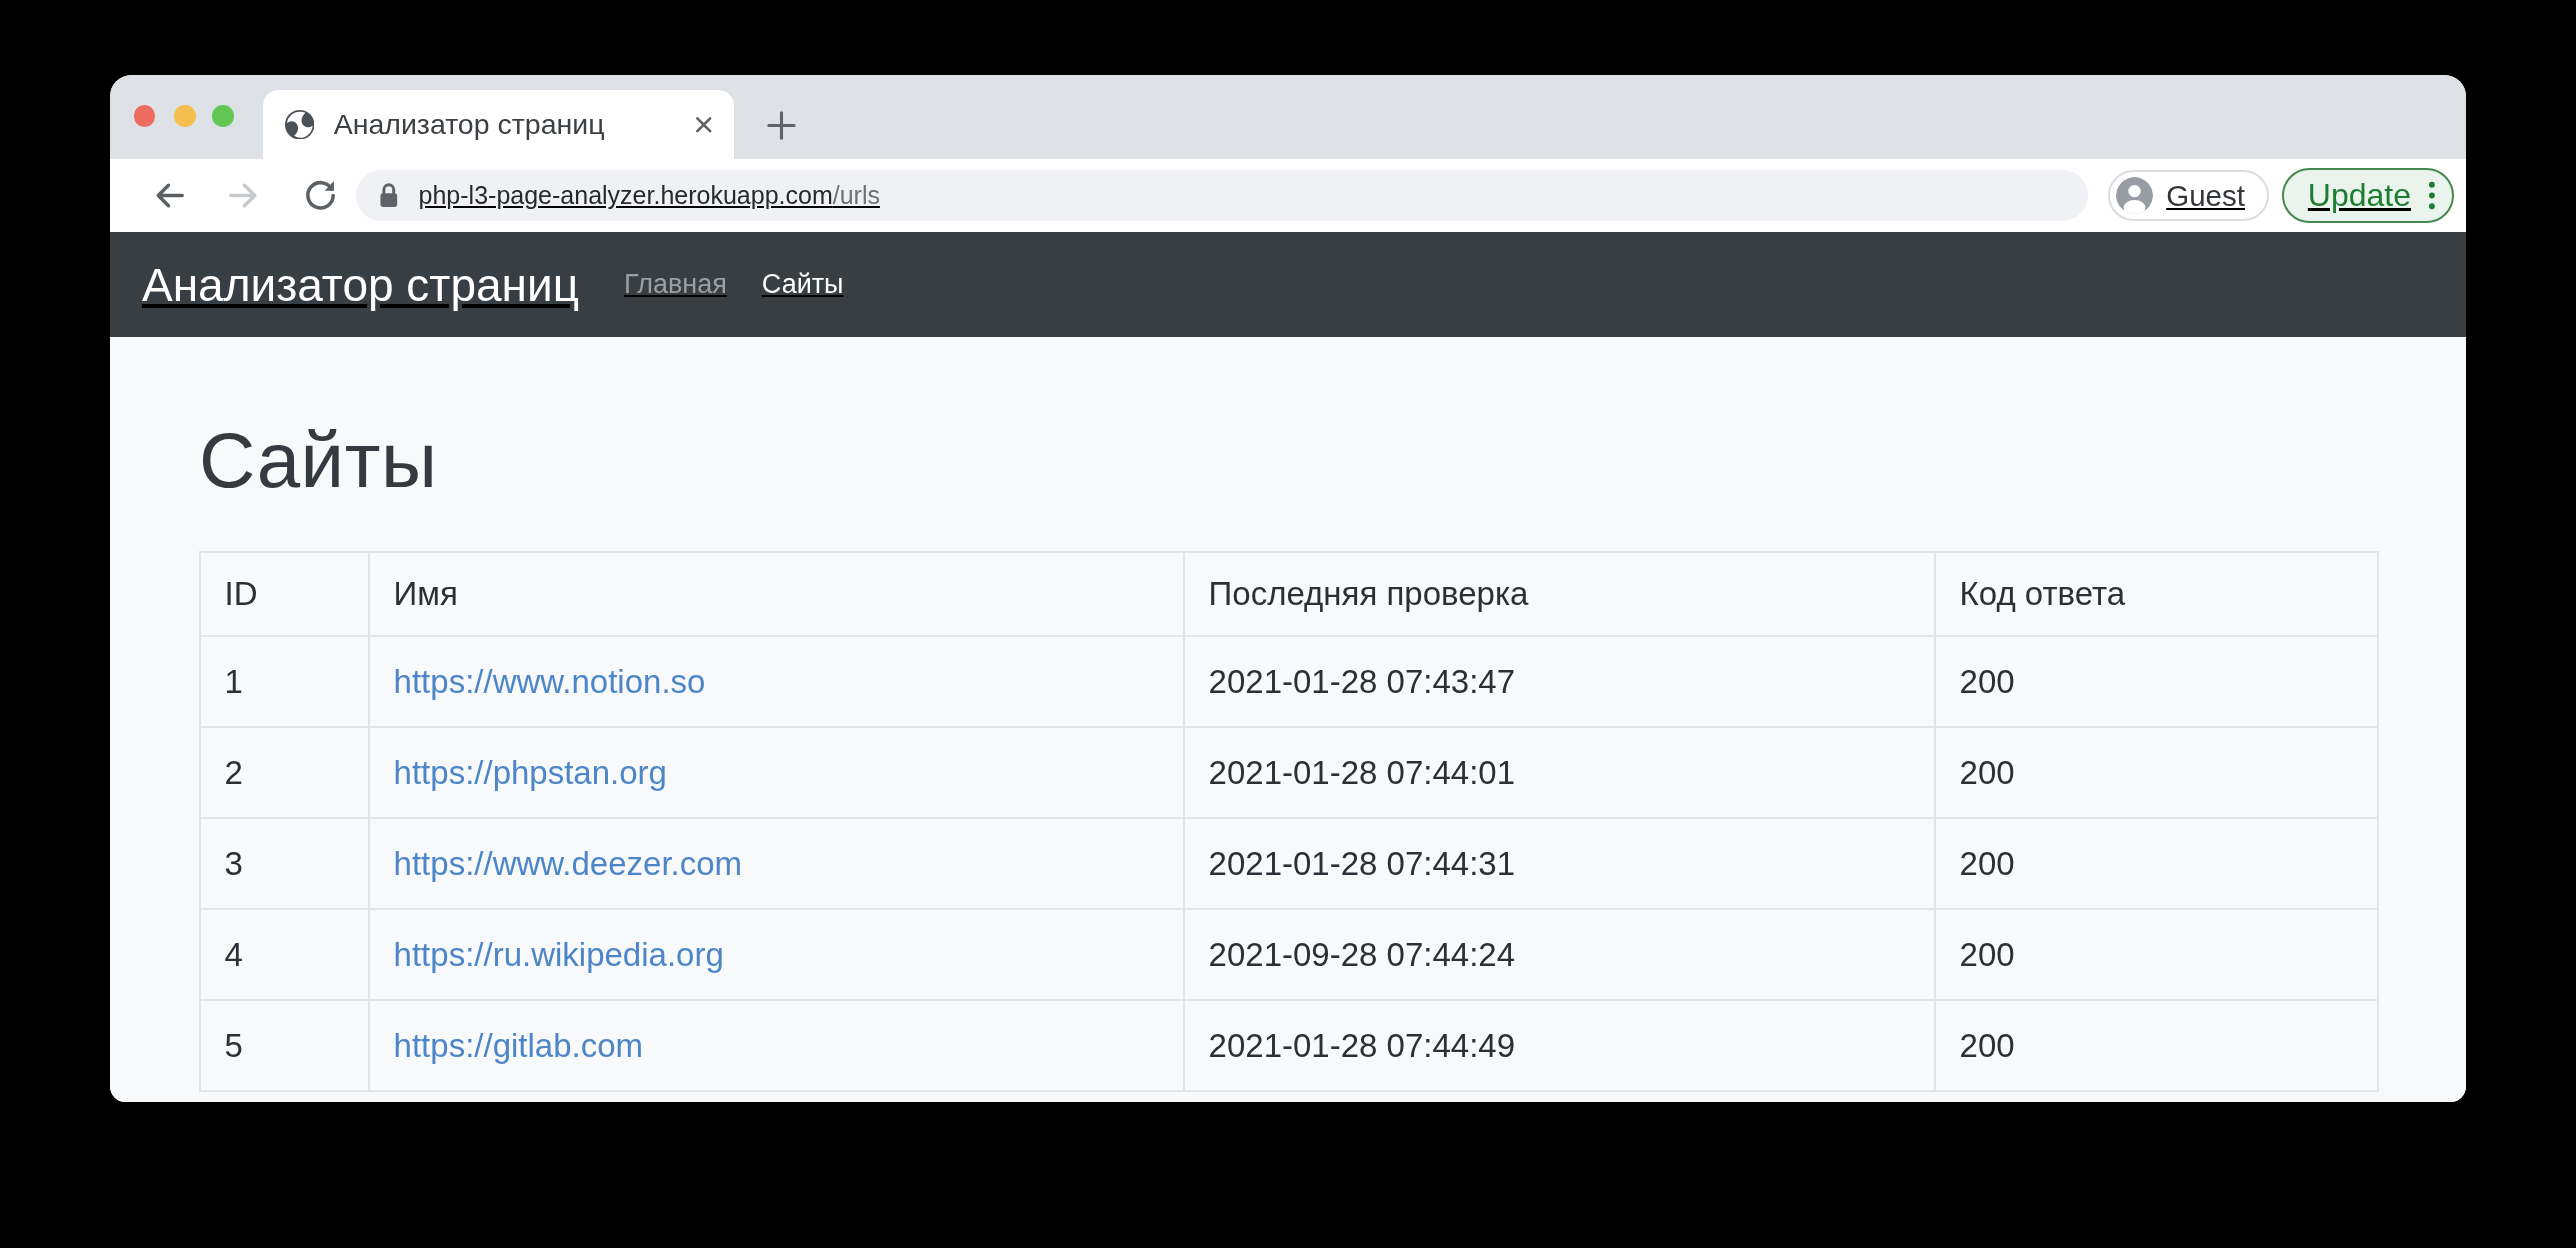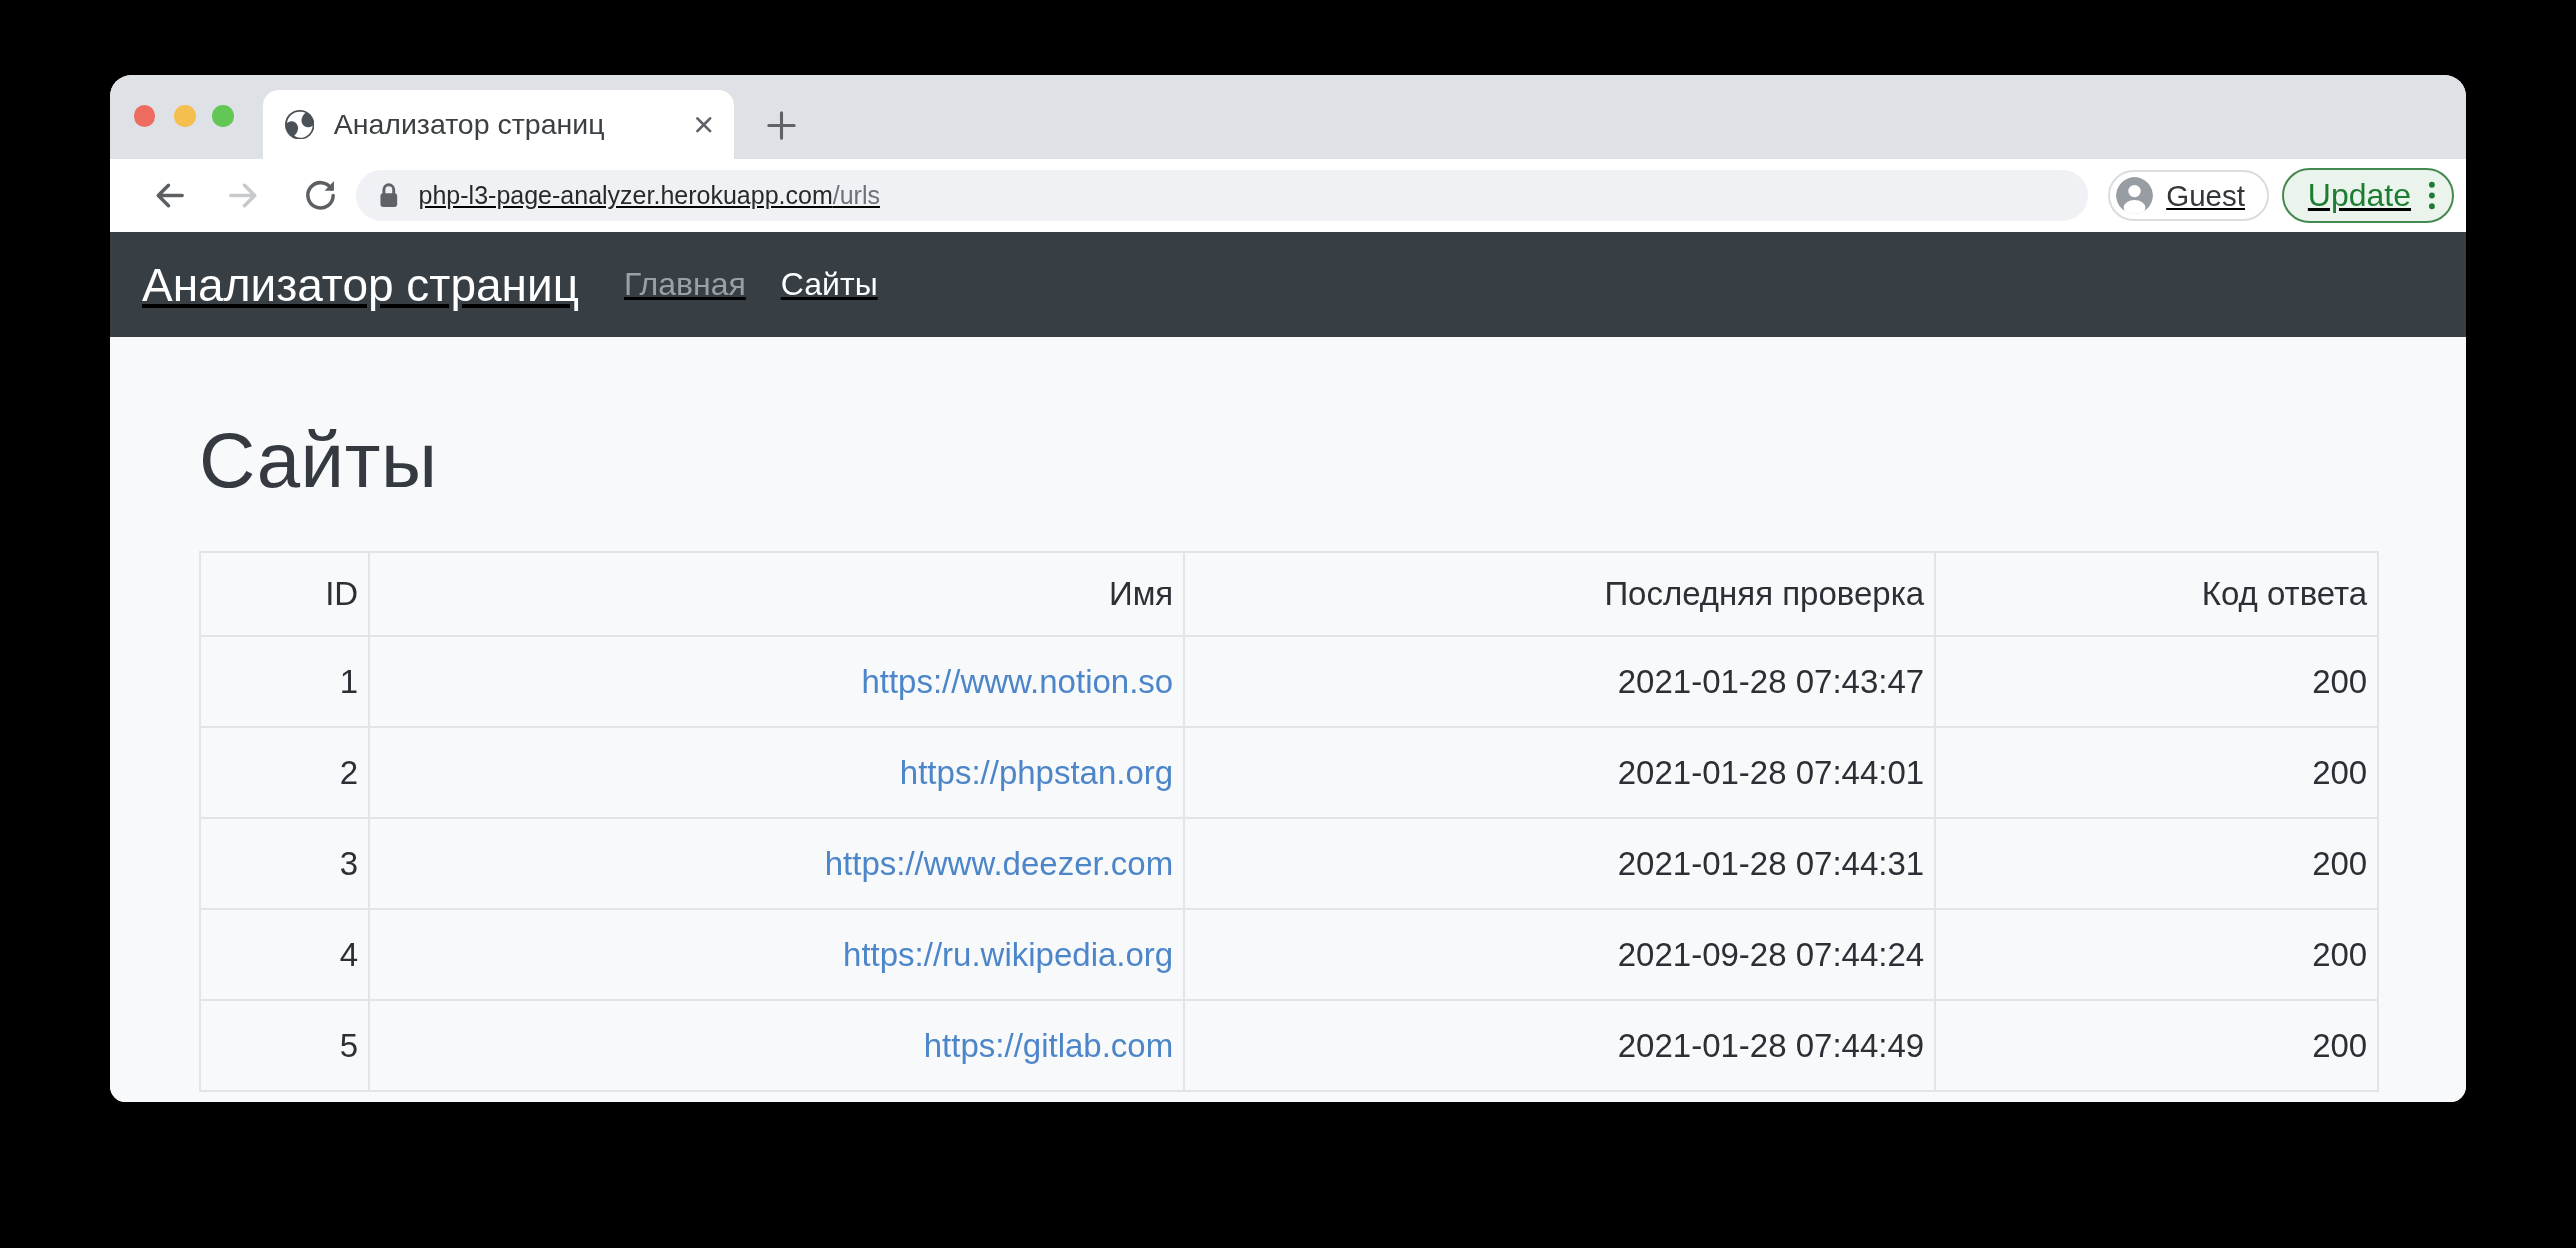--- a/index.html
+++ b/index.html
@@ -38,33 +38,33 @@
   .guest-label { font-size:29.5px; color:#33363a; }
   .update-btn { height:55px; border-radius:27.5px; border:2.9px solid var(--update-border,#44894f);
     background:var(--update-bg,#eaf3ec); display:flex; align-items:center;
     padding:0 14.7px 0 23.6px; gap:14.7px; }
   .update-label { font-size:32px; color:var(--update-green,#1c7c31); }
 
   
   .navbar { height:105px; background:var(--navbar-bg,#373e44); display:flex;
     align-items:center; padding-left:32px; }
   .brand { font-size:46px; color:#fff; margin-right:45px; white-space:nowrap; cursor:default; }
-  .nav-link { font-size:32px; margin-right:35px; white-space:nowrap; }
+  .nav-link { font-size:27px; margin-right:35px; white-space:nowrap; }
   .nav-link.muted  { color:var(--nav-muted,#9aa0a5); }
   .nav-link.active { color:#fff; }
 
   
   .content { position:relative; height:765px; background:var(--page-bg,#f8f9fb); }
   .page-title { position:absolute; left:89px; top:77px; font-size:78px; font-weight:400;
     color:#343a40; line-height:1.2; letter-spacing:0.5px; }
   .tablewrap { position:absolute; left:89px; top:214px; width:2177px; }
   table { border-collapse:collapse; table-layout:fixed; width:2177px; font-size:33px;
     color:var(--text-dark,#2b3036); }
   th,td { border:2px solid var(--table-border,#e2e5e8); padding:0 9.8px 0 23.6px;
-    text-align:right; vertical-align:middle; font-weight:400; }
+    text-align:left; vertical-align:middle; font-weight:400; }
   th { height:84px; }
   td { height:91px; }
   td a { color:var(--link-blue,#4c86c8); text-decoration:none; }
 </style>
 </head>
 <body>
 
 <div class="window">
 
   <div class="tabstrip">

